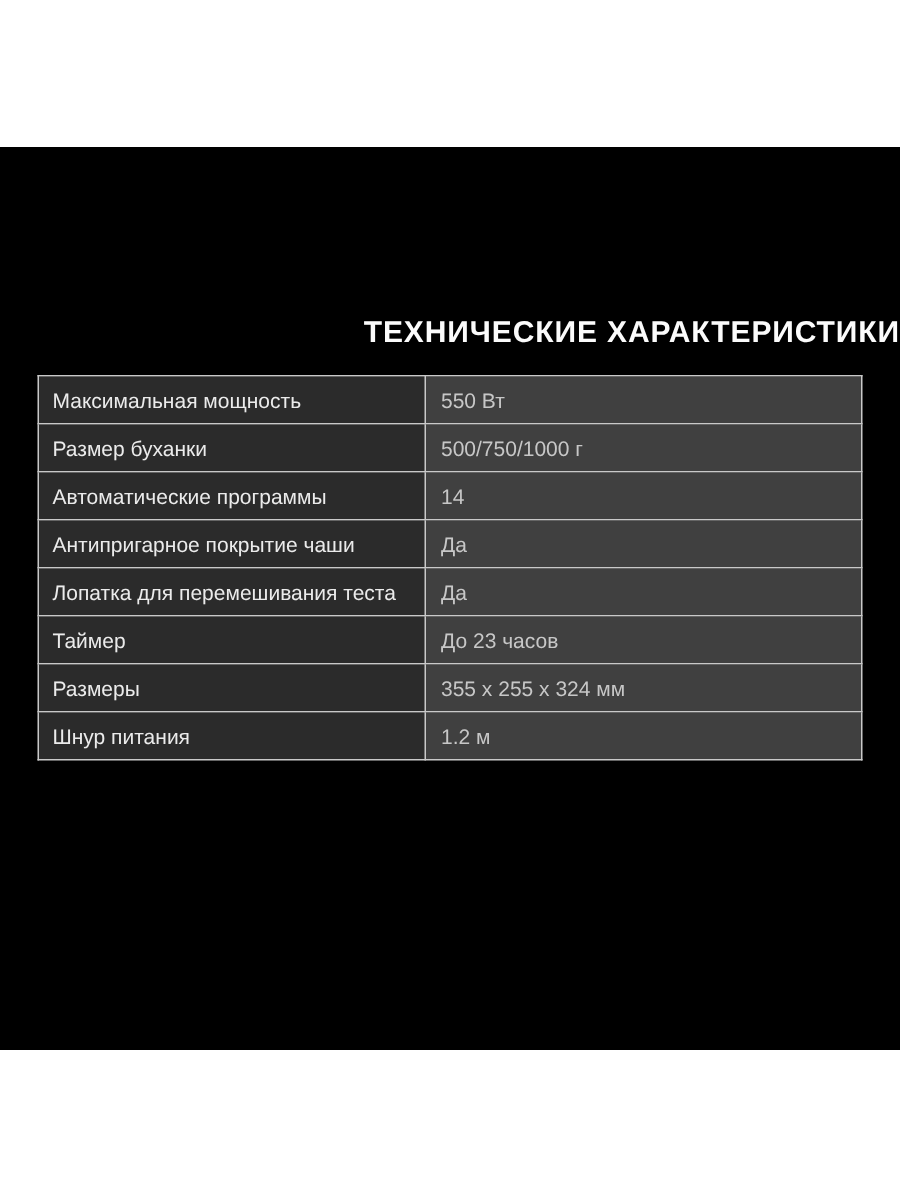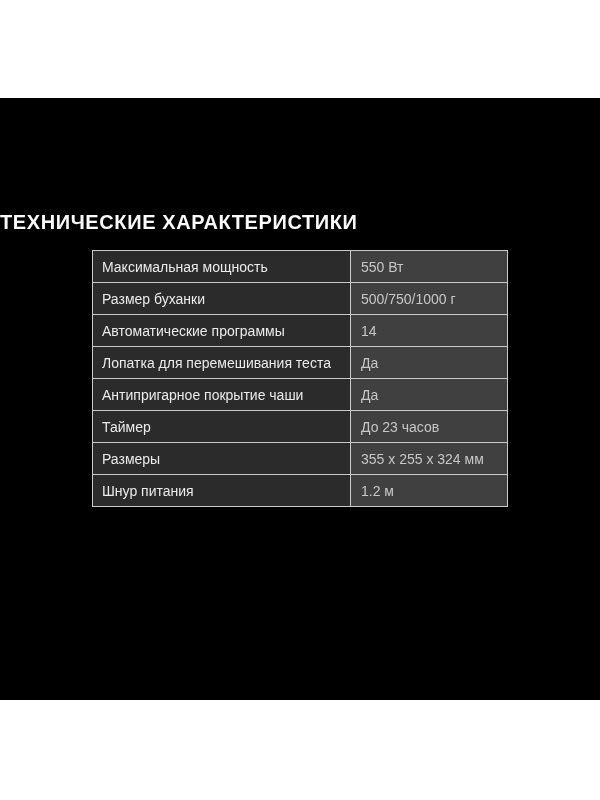--- a/index.html
+++ b/index.html
@@ -15,30 +15,30 @@
   .panel {
     position: absolute;
     top: 98px;
     left: 0;
     width: 600px;
     height: 602px;
     background: #000000;
   }
   .title {
     margin-top: 112px;
-    text-align: left;
+    text-align: right;
     color: #fbfbfb;
     font-size: 20px;
     font-weight: bold;
     letter-spacing: 0.6px;
     line-height: 24px;
   }
   table.specs {
     margin: 16px auto 0 auto;
-    width: 416px;
+    width: 550px;
     border-collapse: collapse;
     table-layout: fixed;
     border: 1px solid #c9c9c9;
   }
   table.specs td {
     border: 1px solid #c9c9c9;
     height: 32px;
     font-size: 14px;
     vertical-align: middle;
     white-space: nowrap;
@@ -70,25 +70,25 @@
         </tr>
         <tr>
           <td class="spec-label">Размер буханки</td>
           <td class="spec-value">500/750/1000 г</td>
         </tr>
         <tr>
           <td class="spec-label">Автоматические программы</td>
           <td class="spec-value">14</td>
         </tr>
         <tr>
-          <td class="spec-label">Лопатка для перемешивания теста</td>
+          <td class="spec-label">Антипригарное покрытие чаши</td>
           <td class="spec-value">Да</td>
         </tr>
         <tr>
-          <td class="spec-label">Антипригарное покрытие чаши</td>
+          <td class="spec-label">Лопатка для перемешивания теста</td>
           <td class="spec-value">Да</td>
         </tr>
         <tr>
           <td class="spec-label">Таймер</td>
           <td class="spec-value">До 23 часов</td>
         </tr>
         <tr>
           <td class="spec-label">Размеры</td>
           <td class="spec-value">355 x 255 x 324 мм</td>
         </tr>

